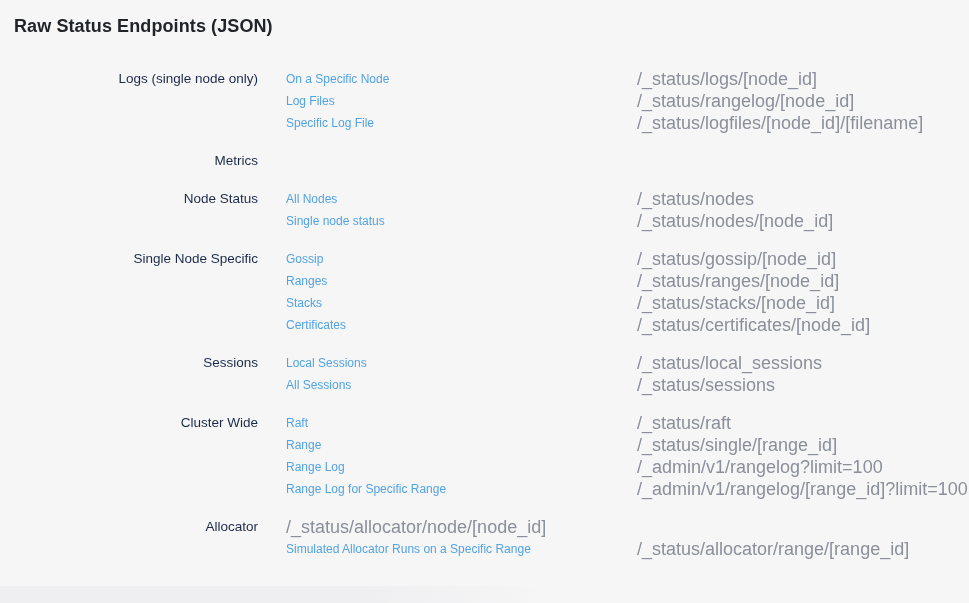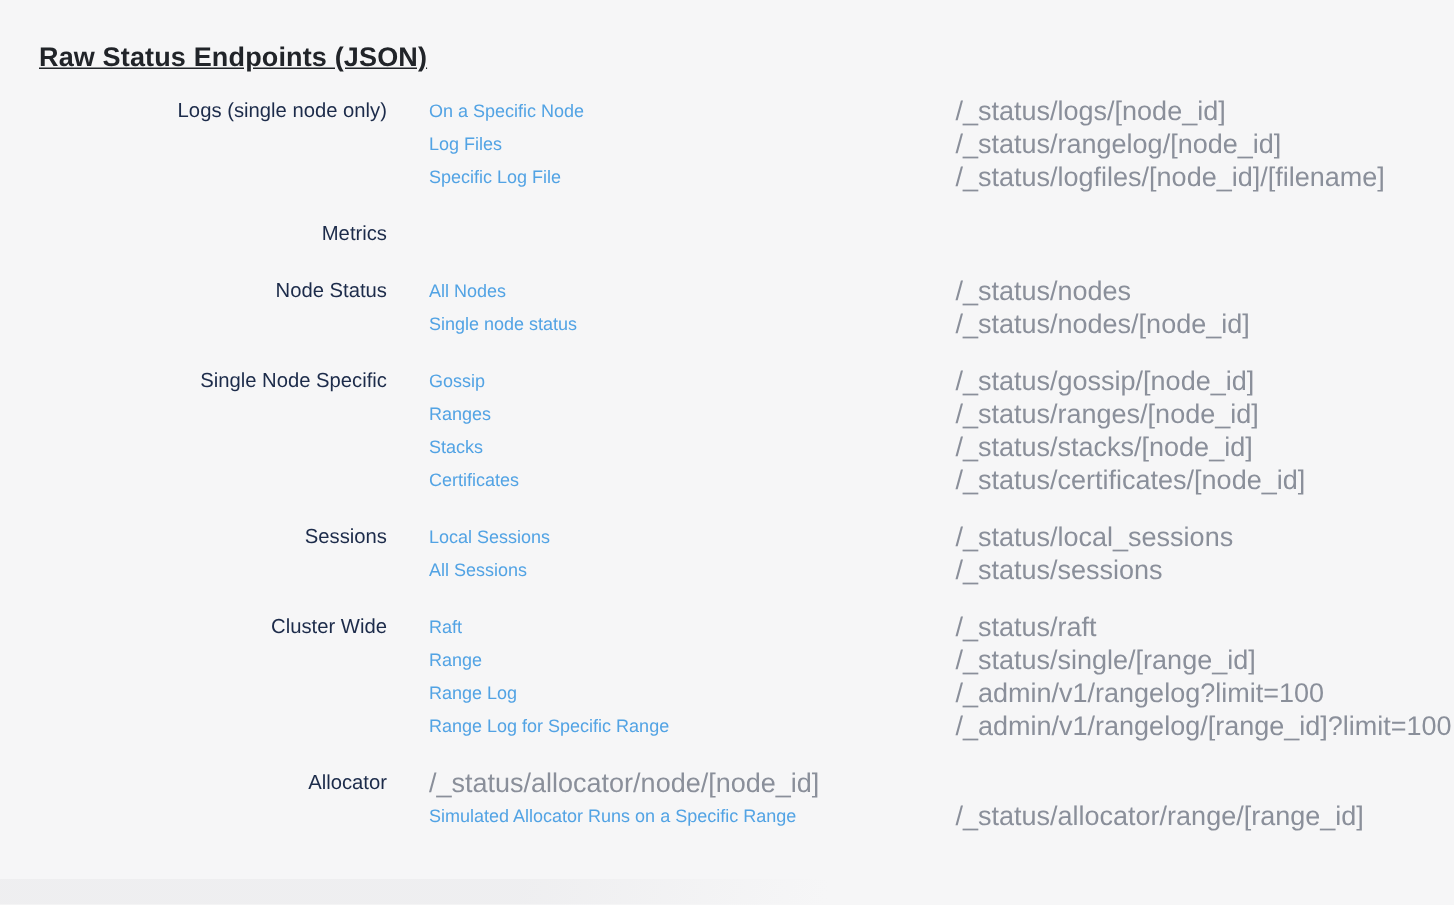--- a/index.html
+++ b/index.html
@@ -12,30 +12,29 @@
     overflow: hidden;
     position: relative;
     background: var(--bg, #f6f6f7);
     font-family: "Liberation Sans", sans-serif;
     -webkit-font-smoothing: antialiased;
   }
   .page {
     padding: 13px 14px 0 14px;
   }
   .page-title {
-    margin: 12px;
+    margin: 0;
     font-size: 18px;
     line-height: 26px;
     font-weight: 600;
     letter-spacing: 0.1px;
     color: var(--title, #212429);
-    text-decoration: underline;
   }
   .endpoint-groups {
-    margin-top: 2px;
+    margin-top: 29px;
   }
   .group {
     display: flex;
     align-items: flex-start;
     margin-bottom: 16px;
   }
   .category {
     width: 244px;
     flex: 0 0 244px;
     text-align: right;

